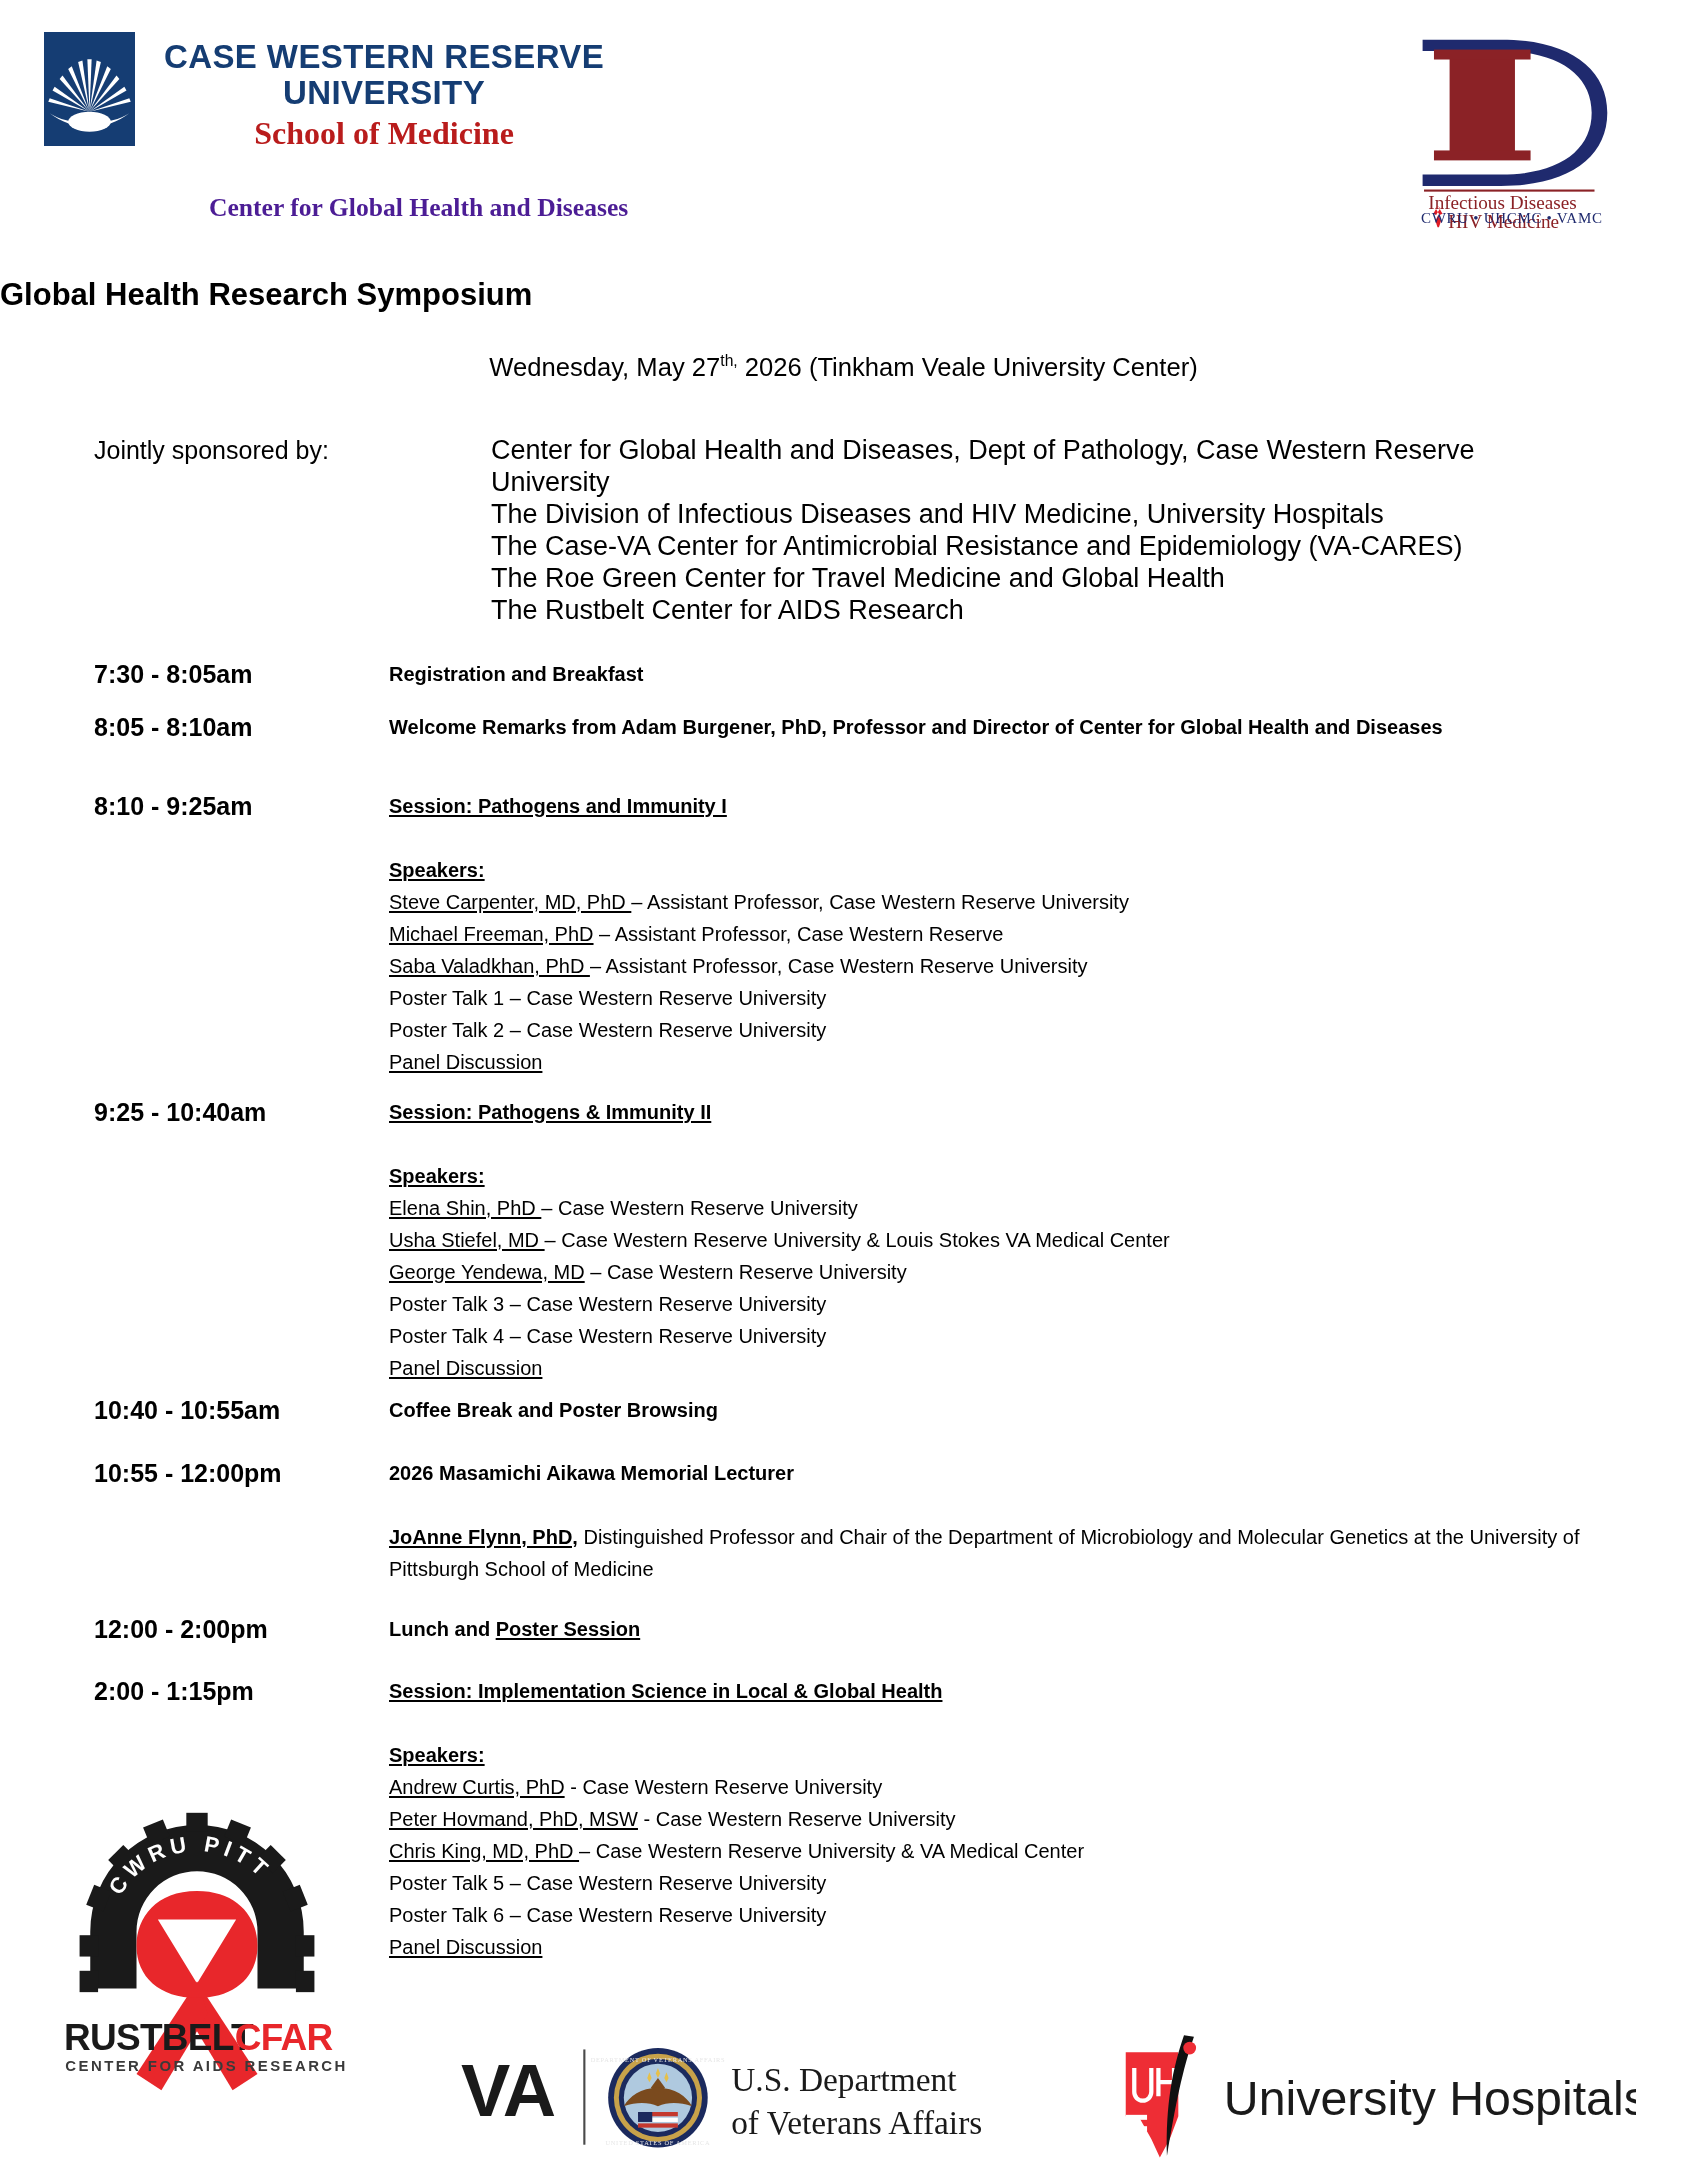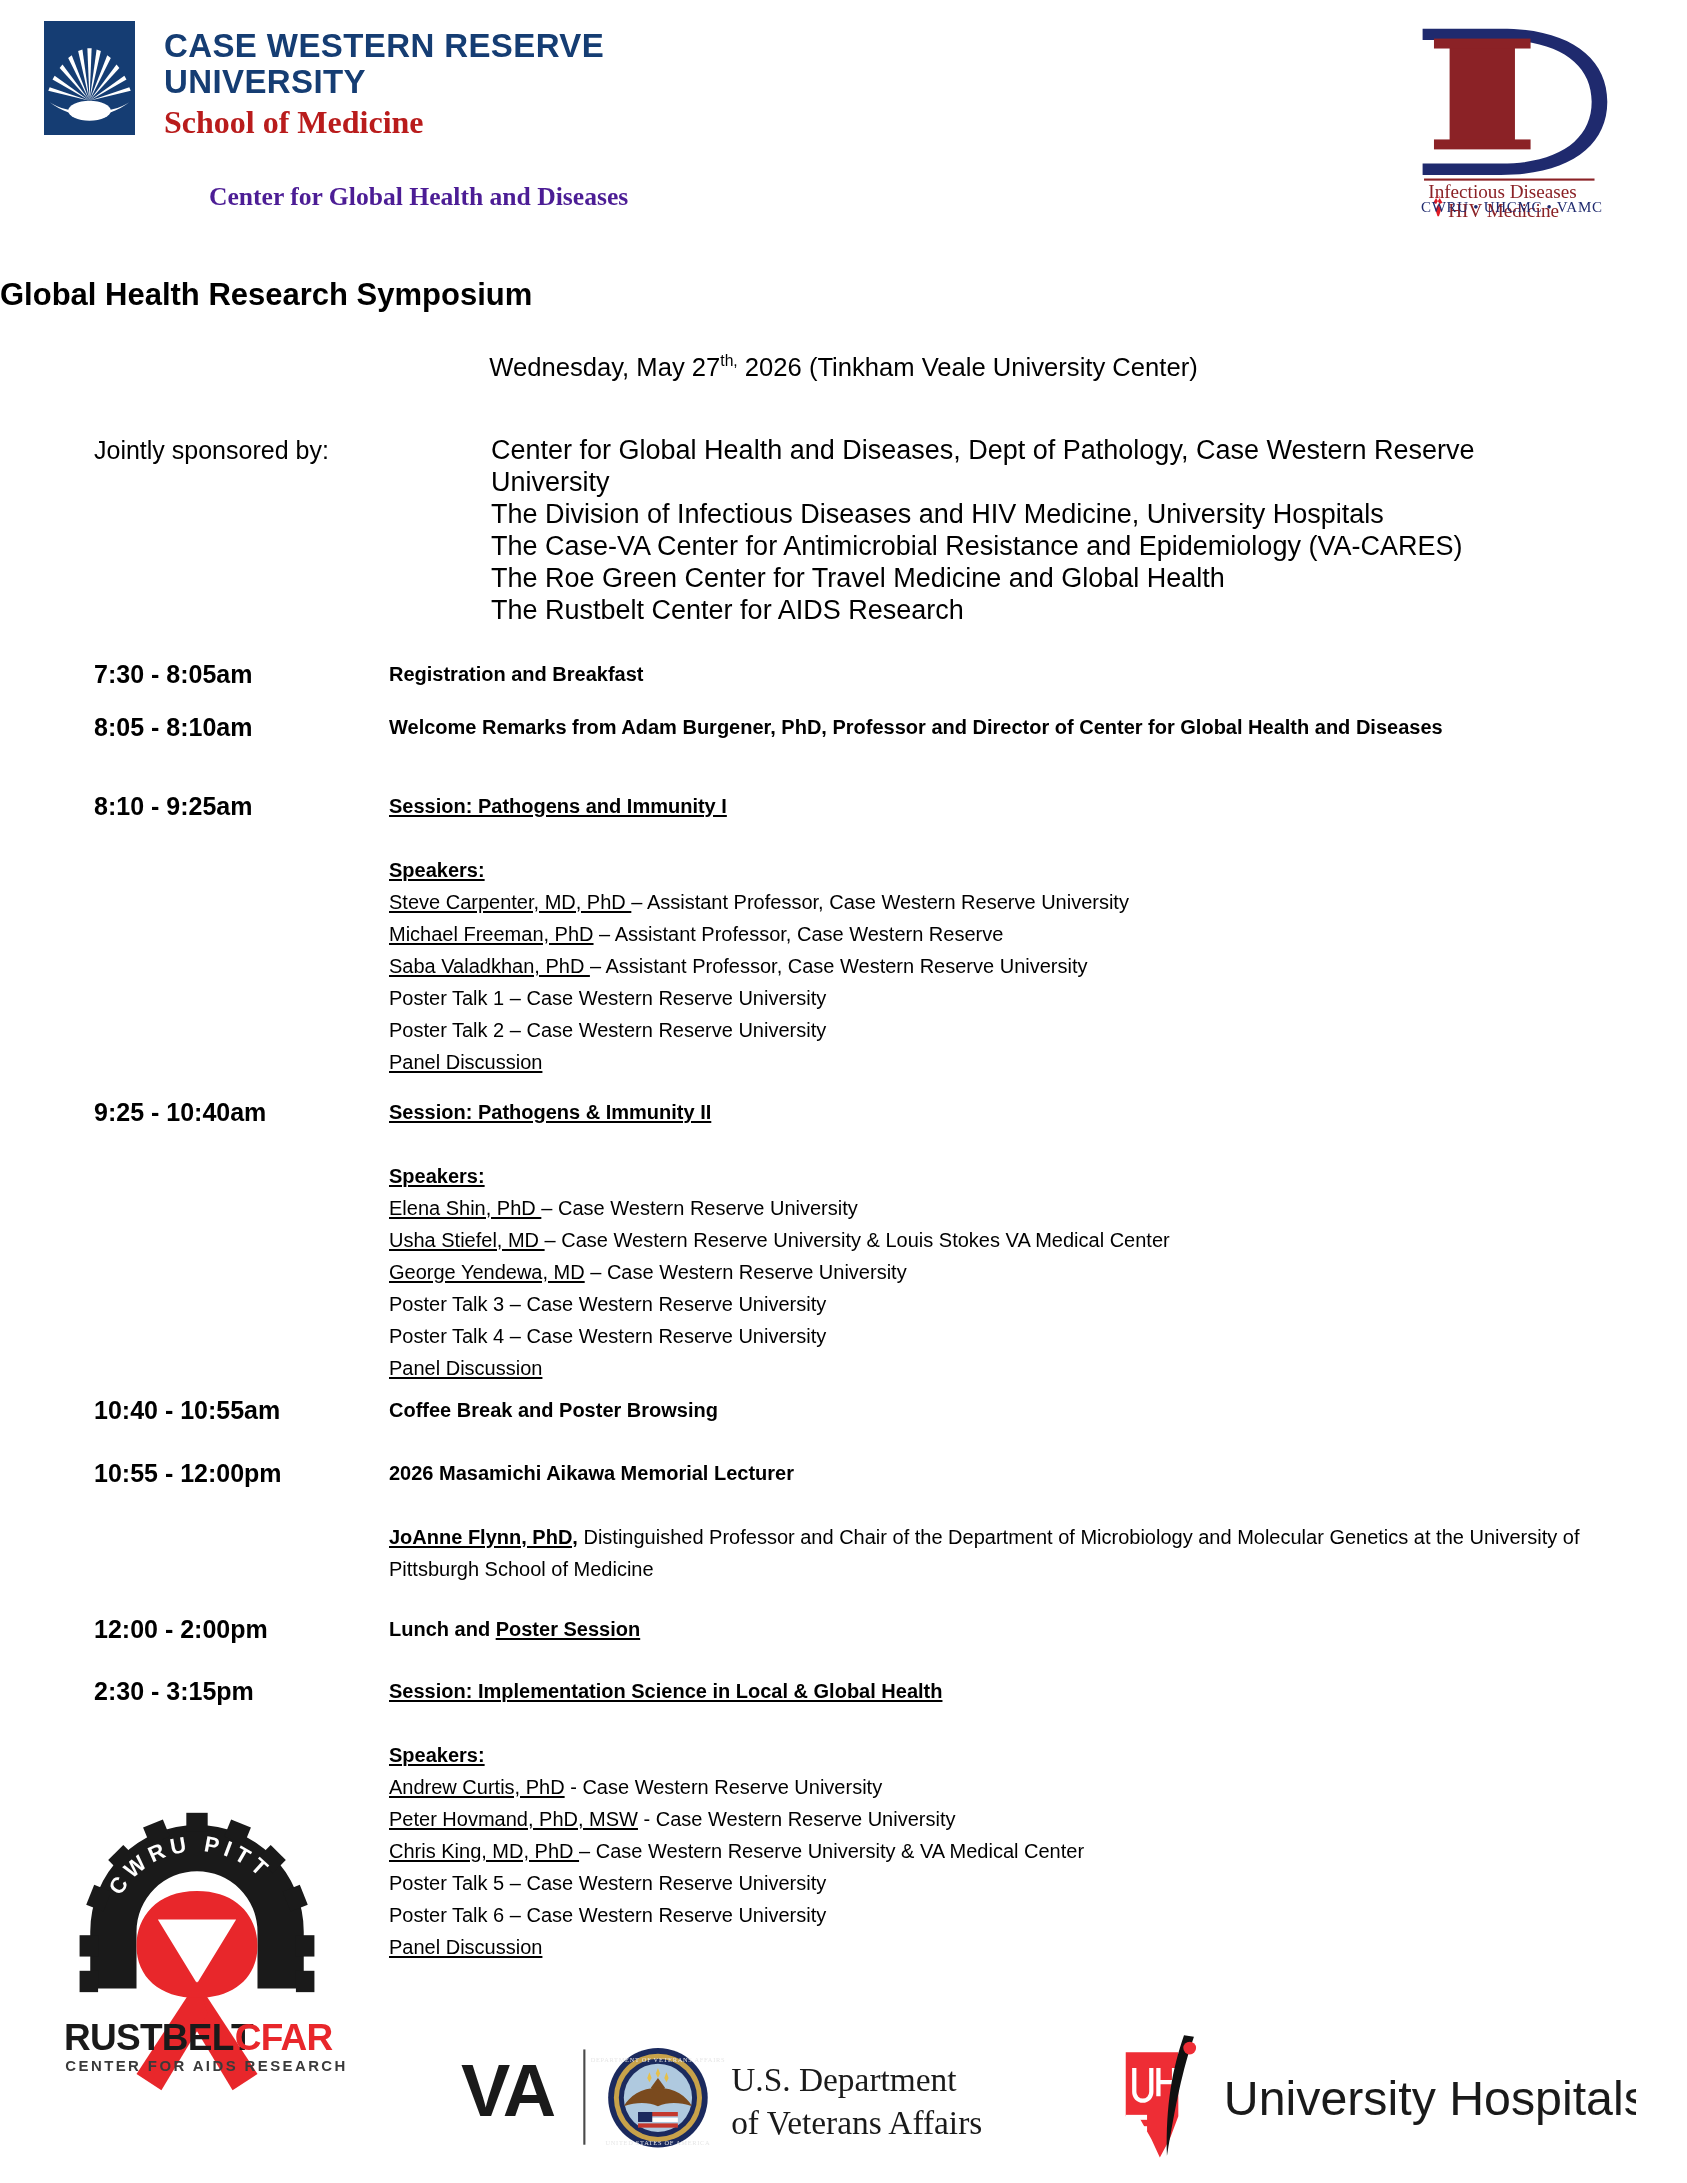--- a/index.html
+++ b/index.html
@@ -4,21 +4,21 @@
 <style>
   html,body{margin:0;padding:0;background:#ffffff;}
   body{
     width:1687px;height:2183px;position:relative;overflow:hidden;
     font-family:"Liberation Sans", sans-serif;color:#000000;
     -webkit-font-smoothing:antialiased;
   }
   .page{position:absolute;inset:0;}
 
   
-  .header{position:absolute;left:0;top:0;width:1422px;height:228px;}
+  .header{position:absolute;left:0;top:11px;width:1422px;height:228px;text-align:center;}
 
   .cwru-logo{position:absolute;left:44px;top:21.3px;width:697px;height:192px;}
   .cwru-mark{position:absolute;left:0;top:0;width:91px;height:114px;background:#153D73;overflow:hidden;}
   .cwru-mark svg{position:absolute;left:0;top:0;}
   .cwru-text{position:absolute;left:120px;top:7.1px;}
   .cwru-l1,.cwru-l2{
     font-family:"Liberation Sans", sans-serif;font-weight:bold;
     font-size:33px;line-height:36px;letter-spacing:0.4px;color:#153D73;
     text-transform:uppercase;
   }
@@ -222,21 +222,21 @@
     </div>
 
     <div class="row" style="top:1613px;">
       <div class="time">12:00 - 2:00pm</div>
       <div class="body">
         <div class="b line"><span>Lunch and </span><span class="u">Poster Session</span></div>
       </div>
     </div>
 
     <div class="row" style="top:1675px;">
-      <div class="time">2:30 - 3:15pm</div>
+      <div class="time">2:00 - 1:15pm</div>
       <div class="body">
         <div class="bu line">Session: Implementation Science in Local &amp; Global Health</div>
         <div class="gap"></div>
         <div class="speakers-hdr">Speakers:</div>
         <div class="line"><span class="u">Andrew Curtis, PhD</span><span> - Case Western Reserve University</span></div>
         <div class="line"><span class="u">Peter Hovmand, PhD, MSW</span><span> - Case Western Reserve University</span></div>
         <div class="line"><span class="u">Chris King, MD, PhD </span><span>– Case Western Reserve University &amp; VA Medical Center</span></div>
         <div class="line"><span>Poster Talk 5 – Case Western Reserve University</span></div>
         <div class="line"><span>Poster Talk 6 – Case Western Reserve University</span></div>
         <div class="line"><span class="u">Panel Discussion</span></div>

